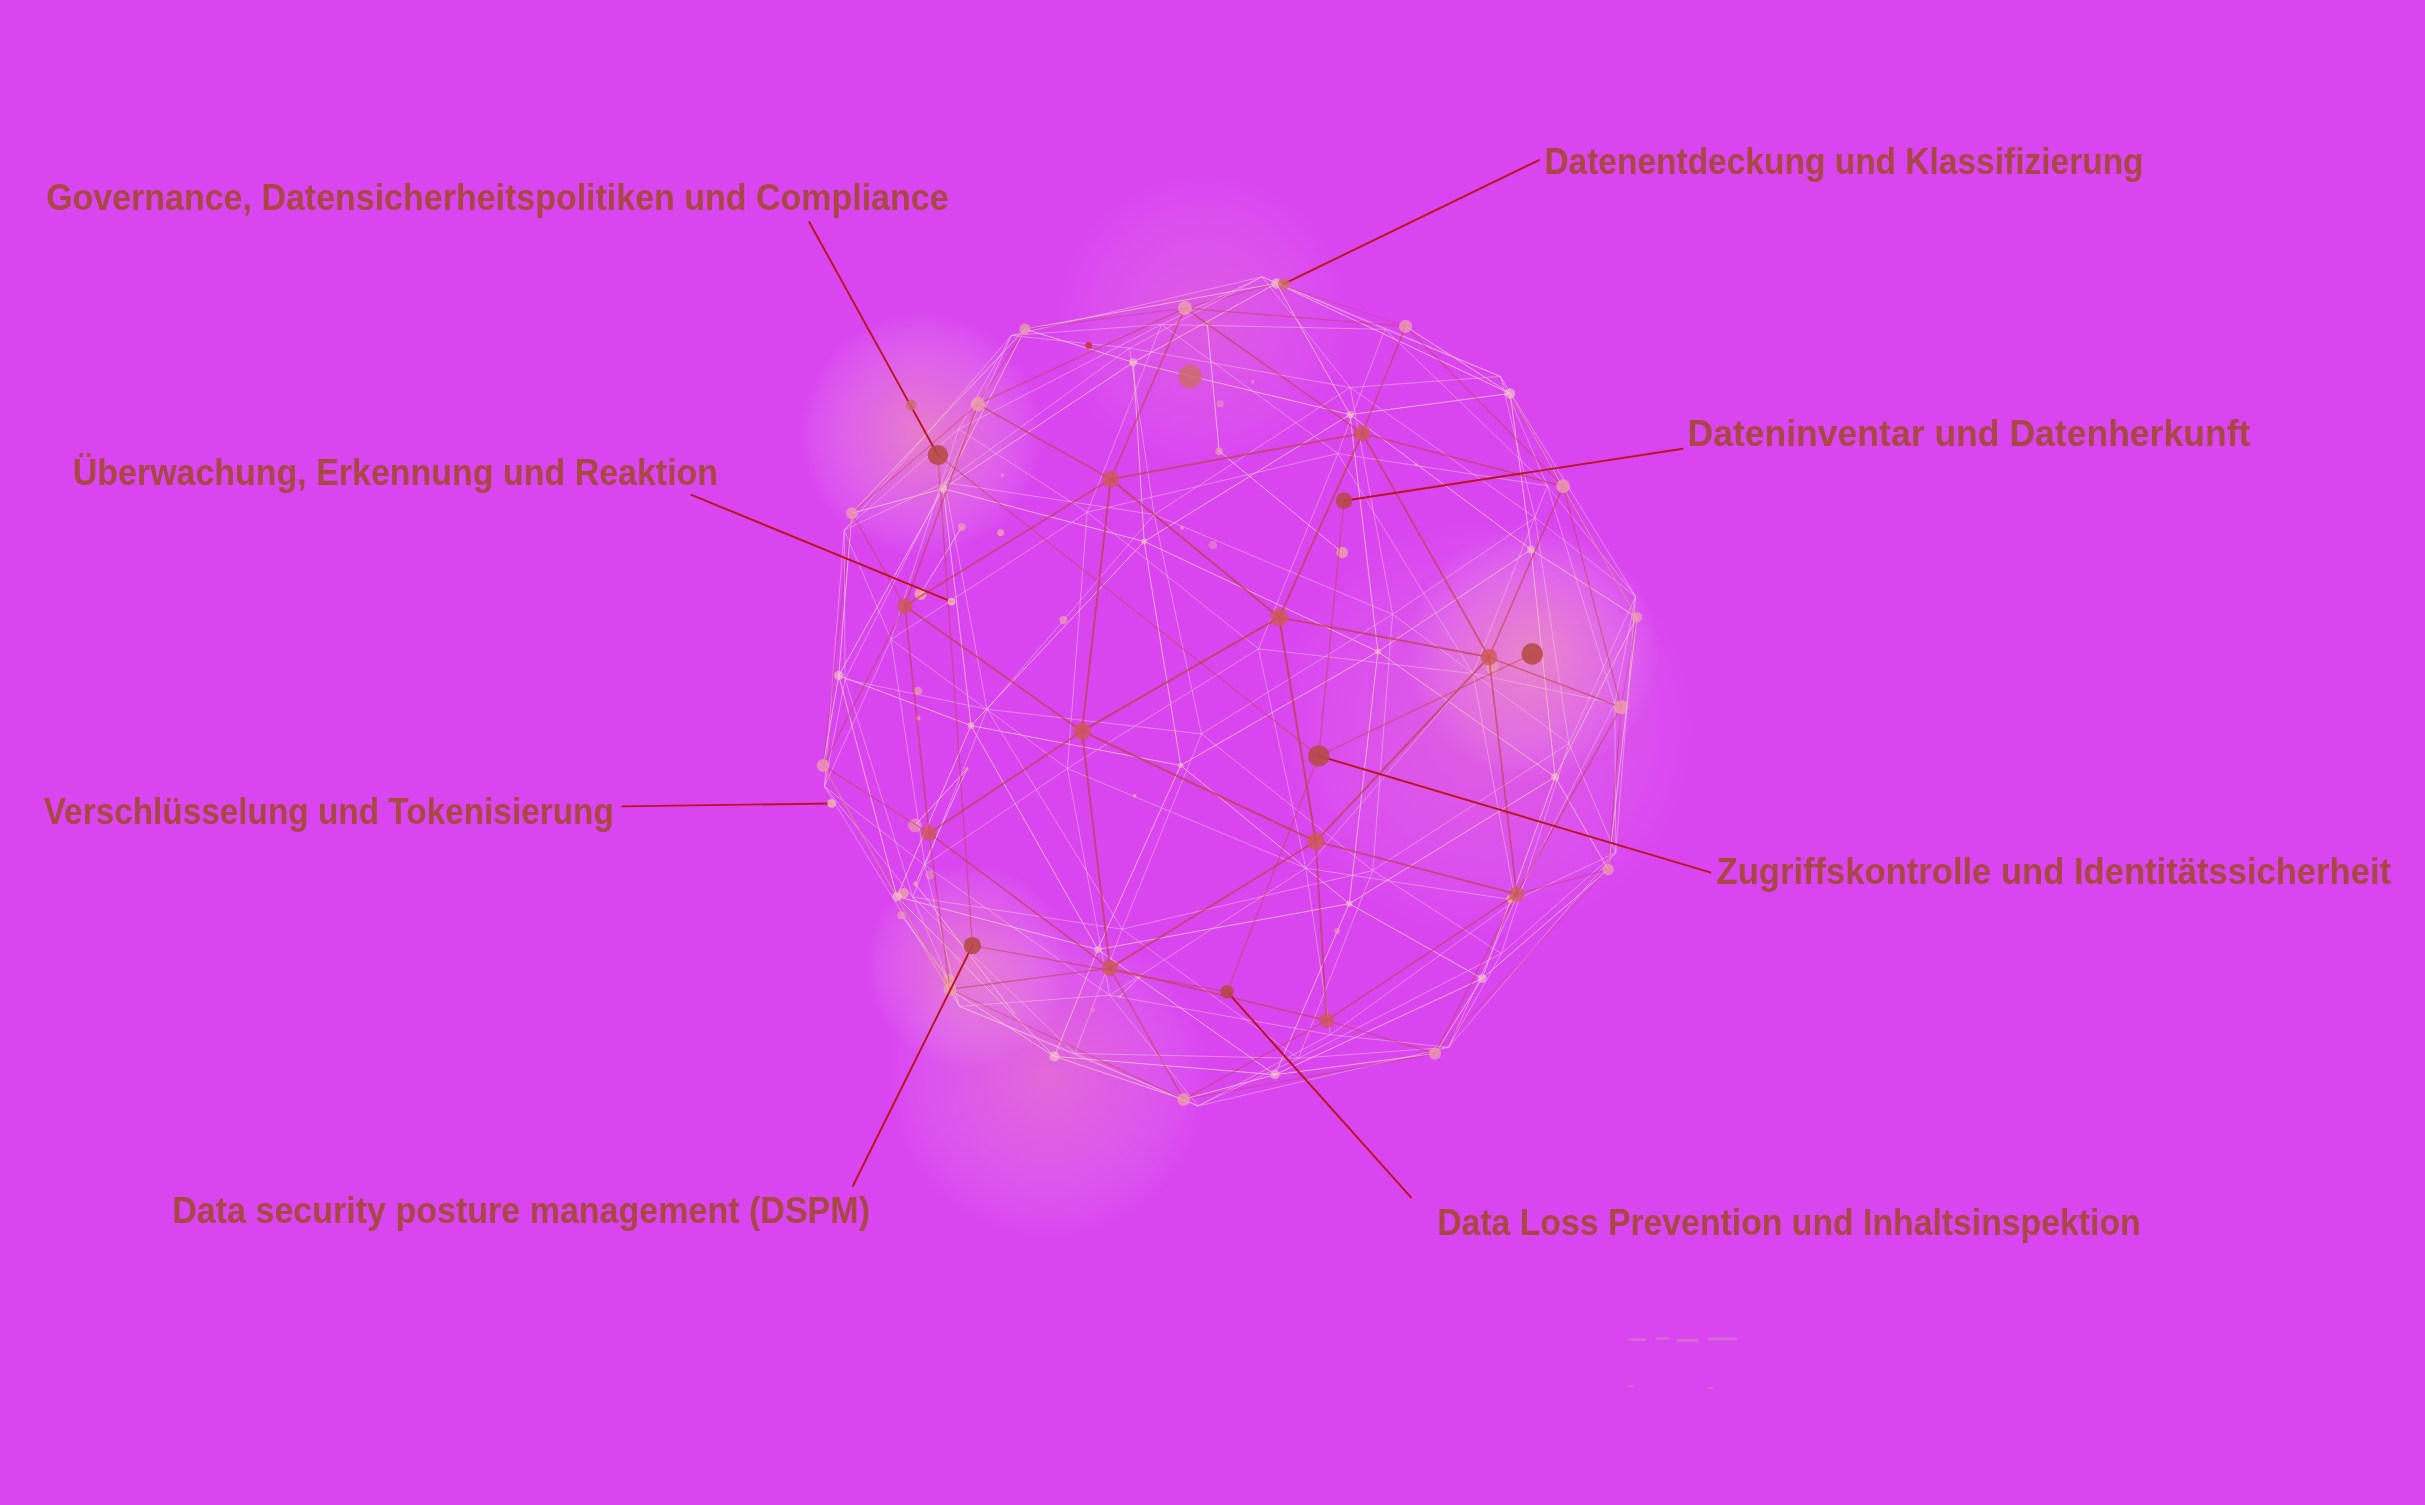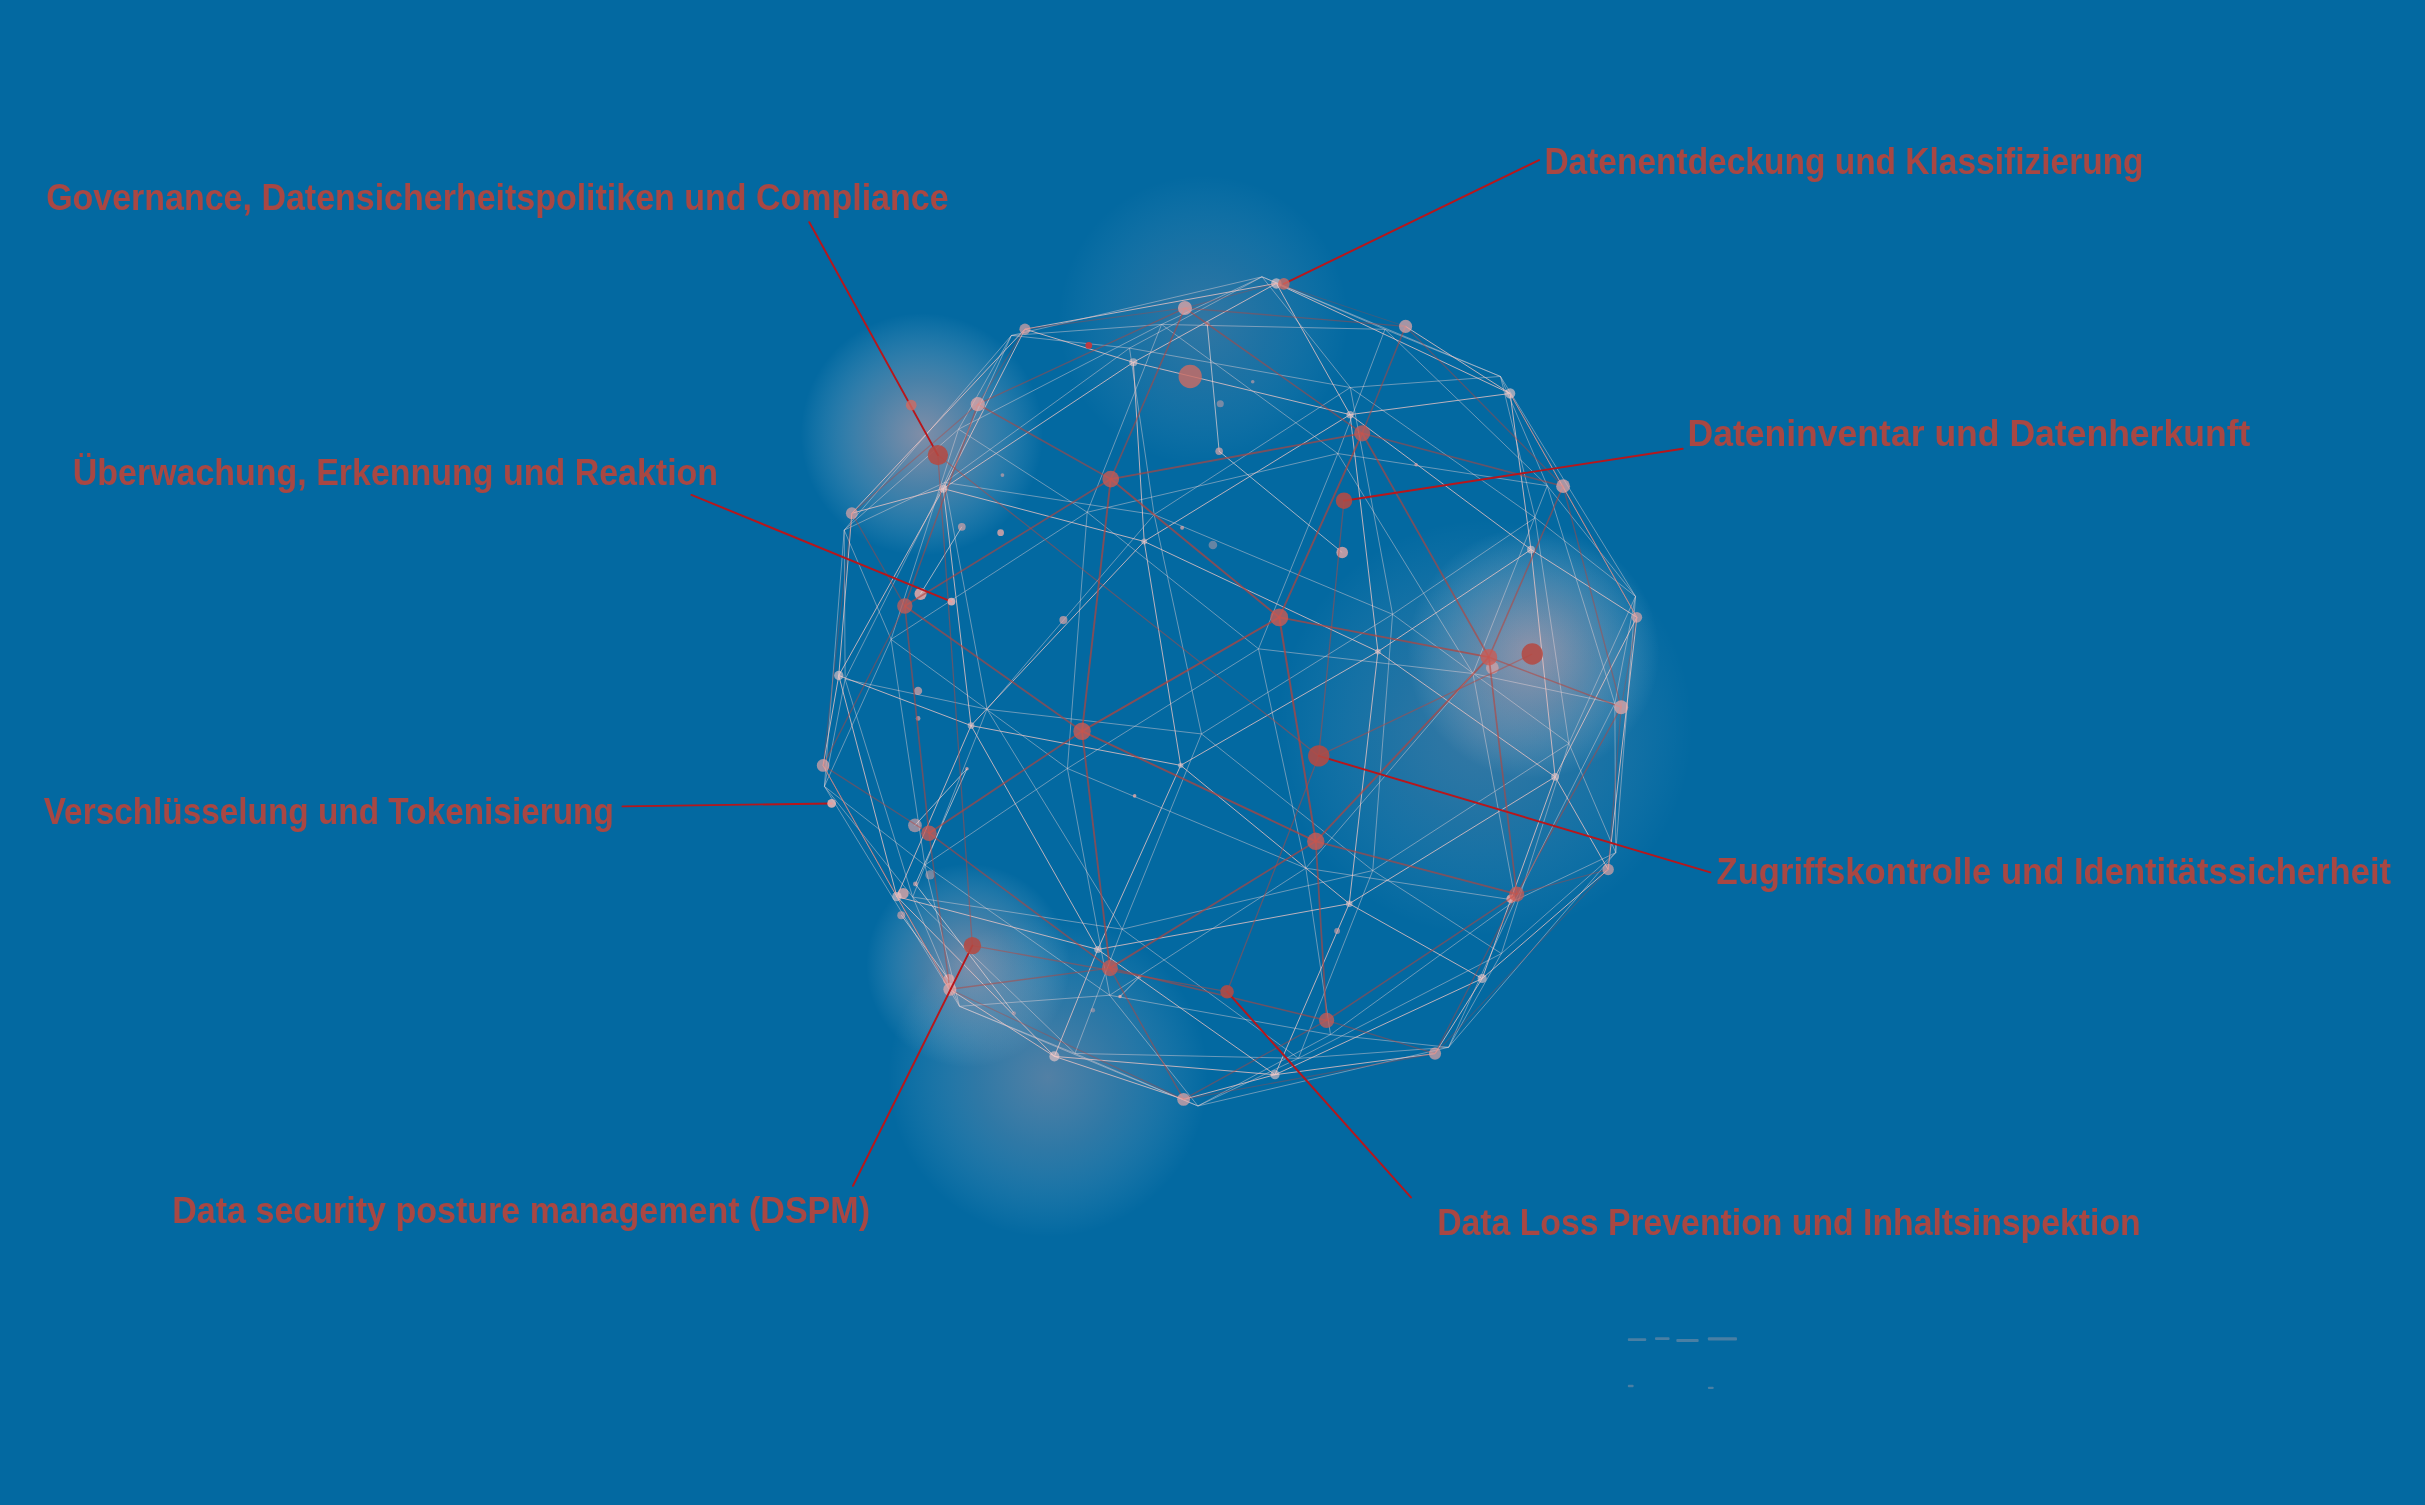--- a/index.html
+++ b/index.html
@@ -4,21 +4,21 @@
 <style>
   html, body {
     margin: 0; padding: 0;
     width: 2426px; height: 1506px;
     background: #ffffff;
     overflow: hidden;
   }
   .stage {
     position: relative;
     width: 2426px; height: 1506px;
-    background: #0369a1;
+    background: #d946ef;
   }
   .stage svg { position: absolute; left: 0; top: 0; }
   .node-label {
     font-family: "Liberation Sans", sans-serif;
     font-weight: 700;
     font-size: 76px;
     fill: #a84743;
   }
 </style>
 </head>

